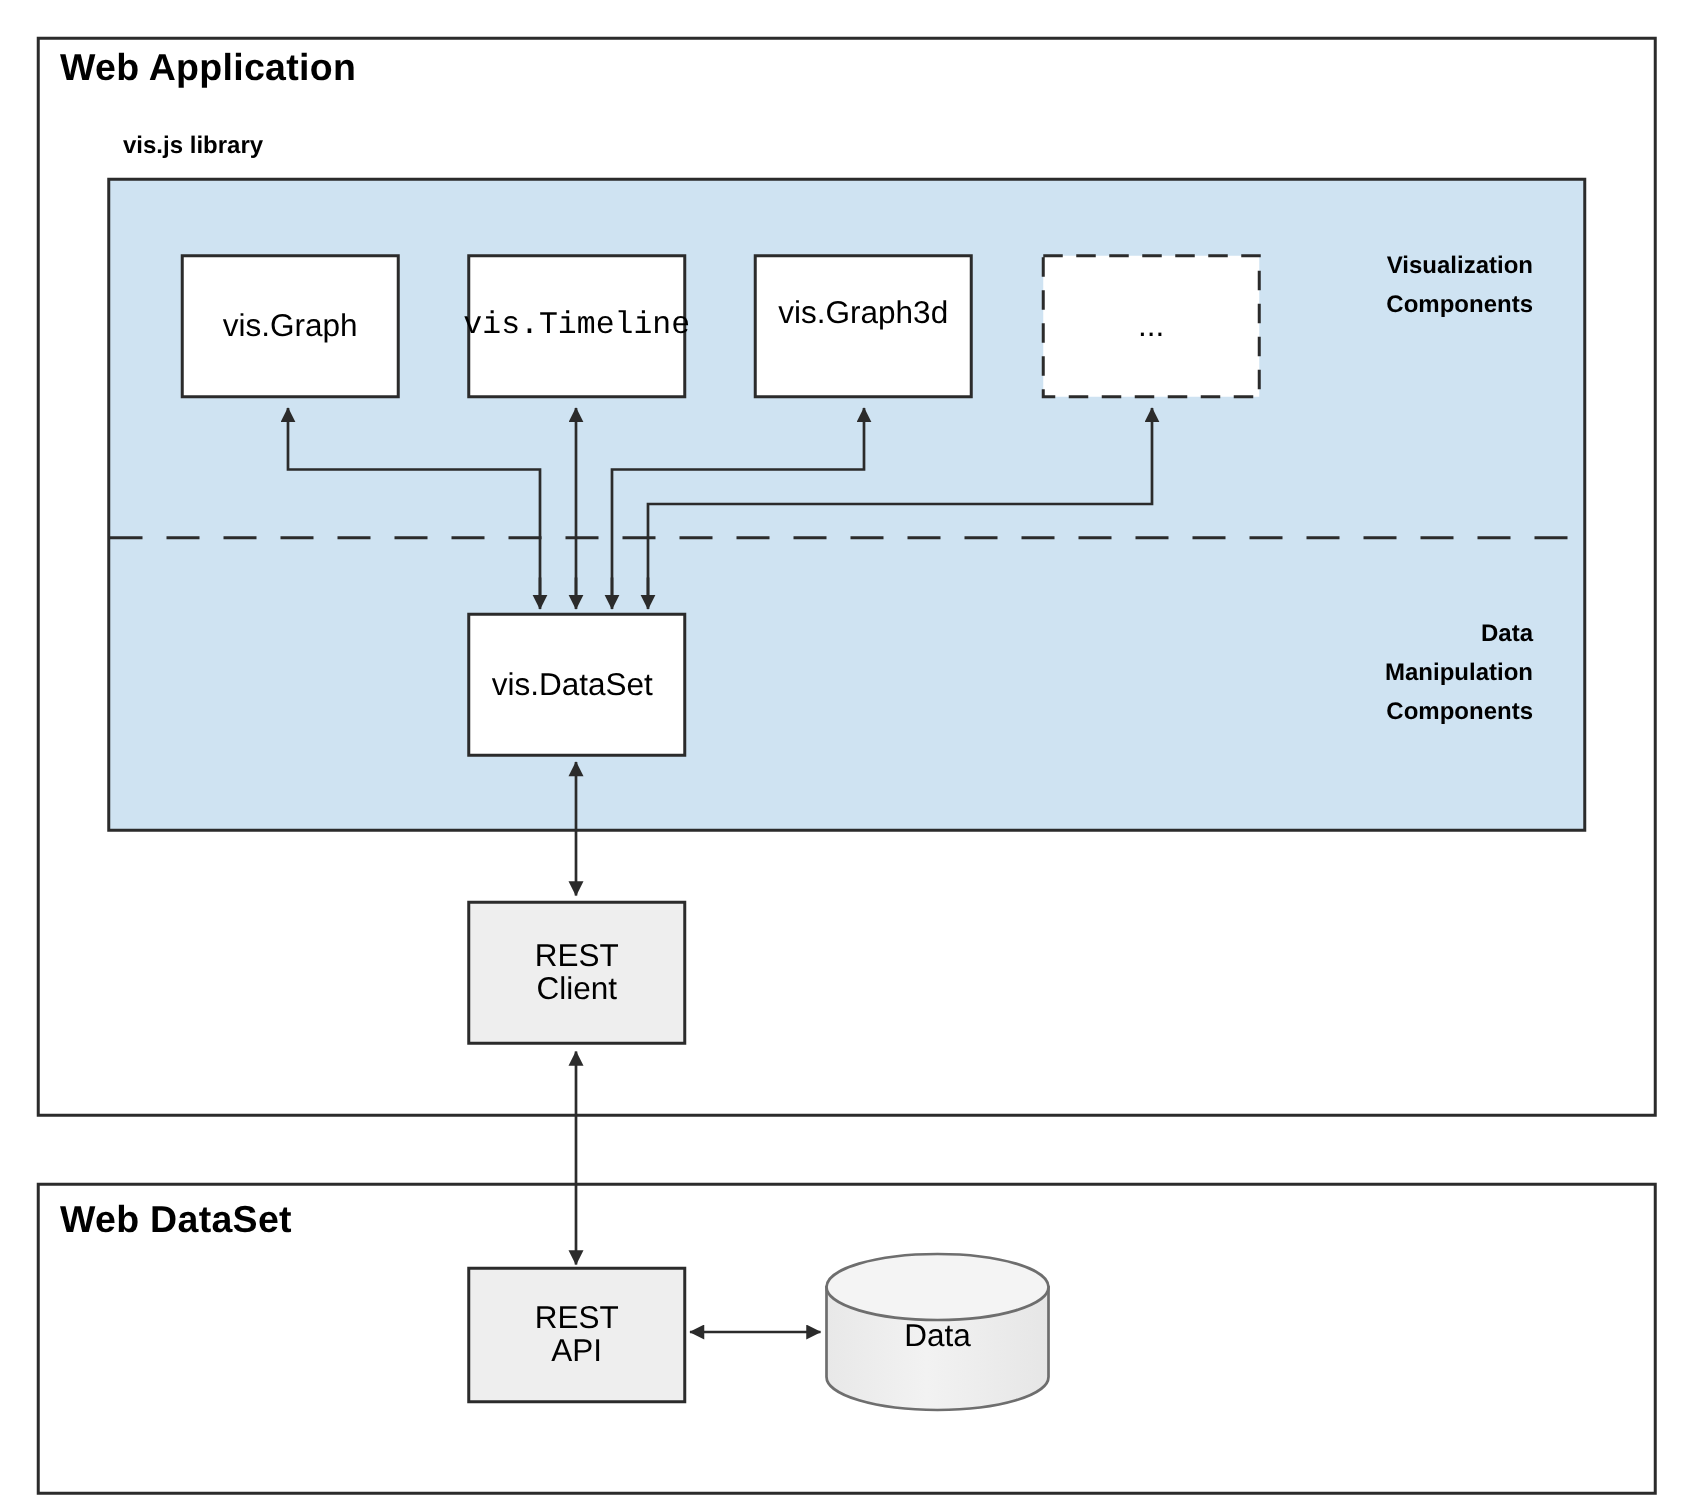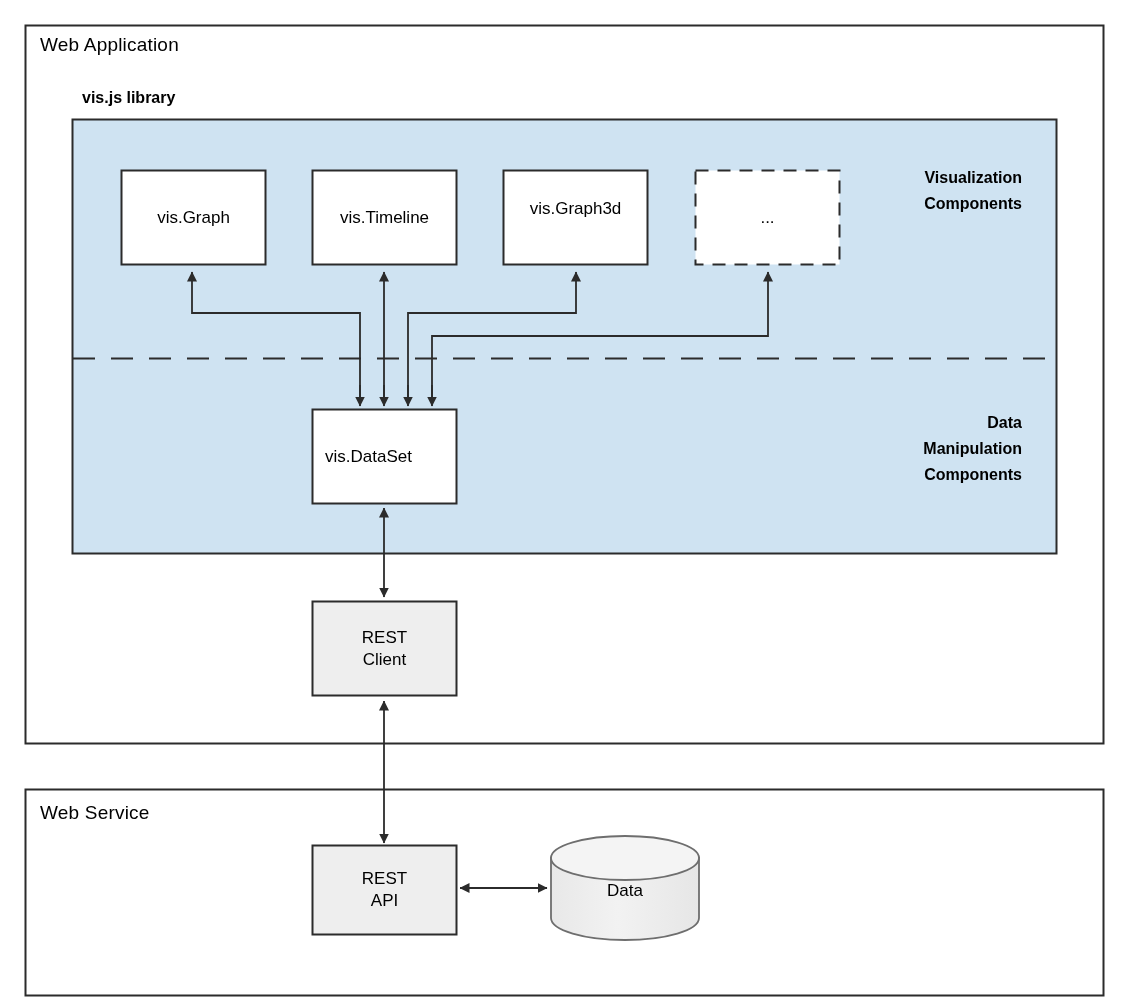--- a/index.html
+++ b/index.html
@@ -30,22 +30,22 @@
   .node-label {
     position: absolute;
     display: flex;
     align-items: center;
     justify-content: center;
     text-align: center;
     color: #000000;
     white-space: pre-line;
     pointer-events: auto;
   }
-  .box-label { font-size: 17px; line-height: 22px; font-weight: 400; }
-  .frame-title { font-size: 19px; font-weight: normal; letter-spacing: .2px; }
+  .box-label { font-size: 21px; line-height: 22px; font-weight: 400; }
+  .frame-title { font-size: 25px; font-weight: bold; letter-spacing: .2px; }
   .section-title { font-size: 16px; font-weight: bold; }
   .zone-label { font-size: 16px; font-weight: bold; line-height: 26px; }
 </style>
 </head>
 <body>
 
 <div id="diagram-root">
 
   <svg class="layer" viewBox="0 0 1128 1008">
     <defs>
@@ -104,40 +104,40 @@
     <rect x="312.5" y="845.5" width="144" height="89" fill="#eeeeee" stroke="#2b2b2b" stroke-width="2"></rect>
 
     <g>
       <path d="M551,858 L551,918 A74,22 0 0 0 699,918 L699,858 Z" fill="url(#cylSide)" stroke="#6e6e6e" stroke-width="1.8"></path>
       <ellipse cx="625" cy="858" rx="74" ry="22" fill="#f4f4f4" stroke="#6e6e6e" stroke-width="1.8"></ellipse>
     </g>
   </svg>
 
   <div class="node-label frame-title" style="left:40px; top:32px; width:320px; height:26px; justify-content:flex-start;">Web Application</div>
 
-  <div class="node-label frame-title" style="left:40px; top:800px; width:320px; height:26px; justify-content:flex-start;">Web Service</div>
+  <div class="node-label frame-title" style="left:40px; top:800px; width:320px; height:26px; justify-content:flex-start;">Web DataSet</div>
 
   <div class="node-label section-title" style="left:82px; top:87px; width:300px; height:22px; justify-content:flex-start;">vis.js library</div>
 
   <div class="node-label zone-label" style="left:806px; top:163px; width:216px; height:56px; justify-content:flex-end; text-align:right;">Visualization
 Components</div>
 
   <div class="node-label zone-label" style="left:806px; top:408px; width:216px; height:82px; justify-content:flex-end; text-align:right;">Data
 Manipulation
 Components</div>
 
   <div class="node-label box-label" style="left:121px; top:170px; width:145px; height:95px;">vis.Graph</div>
 
-  <div class="node-label box-label" style="left:312px; top:170px; width:145px; height:95px;">vis.Timeline</div>
+  <div class="node-label box-label" style="left:312px; top:170px; width:145px; height:95px;font-family:Liberation Mono, monospace;">vis.Timeline</div>
 
   <div class="node-label box-label" style="left:503px; top:170px; width:145px; height:78px;">vis.Graph3d</div>
 
   <div class="node-label box-label" style="left:695px; top:170px; width:145px; height:95px;">...</div>
 
-  <div class="node-label box-label" style="left:296px; top:409px; width:145px; height:95px;">vis.DataSet</div>
+  <div class="node-label box-label" style="left:309px; top:409px; width:145px; height:95px;">vis.DataSet</div>
 
   <div class="node-label box-label" style="left:312px; top:601px; width:145px; height:95px;">REST
 Client</div>
 
   <div class="node-label box-label" style="left:312px; top:845px; width:145px; height:90px;">REST
 API</div>
 
   <div class="node-label box-label" style="left:551px; top:868px; width:148px; height:46px;">Data</div>
 
 </div>

